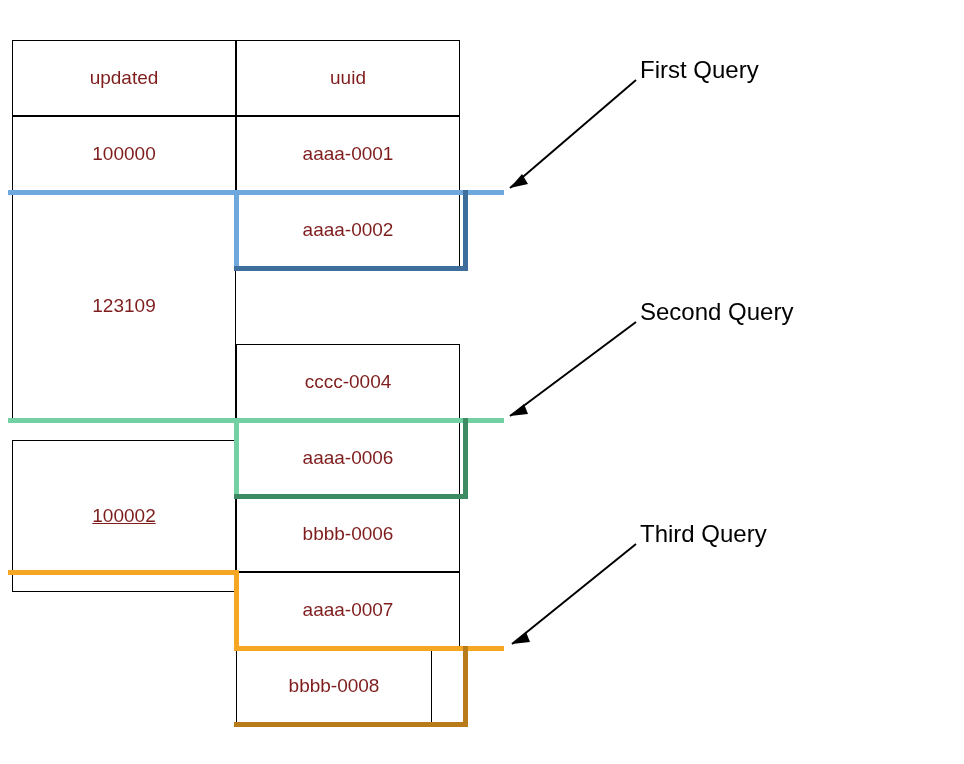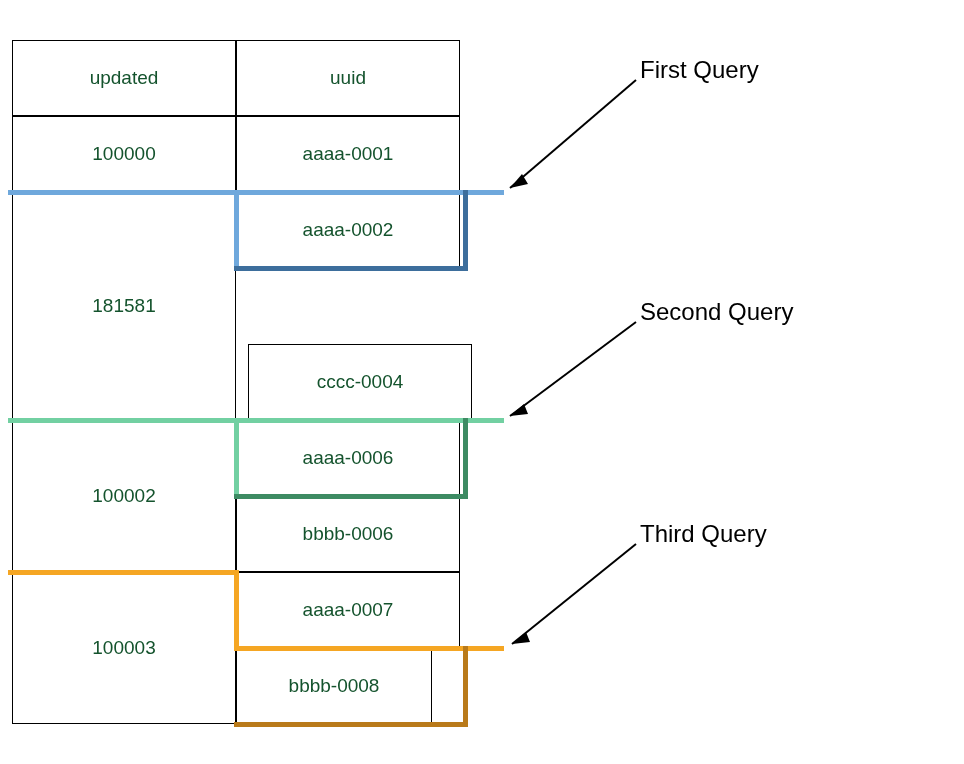--- a/index.html
+++ b/index.html
@@ -17,21 +17,21 @@
     height: 764px;
   }
   .cell {
     position: absolute;
     box-sizing: border-box;
     border: 1px solid #000;
     display: flex;
     align-items: center;
     justify-content: center;
     font-size: 19px;
-    color: #14532d;
+    color: #7f1d1d;
     background: #fff;
   }
   .hl {
     position: absolute;
     box-sizing: border-box;
     pointer-events: none;
   }
   .label {
     position: absolute;
     font-size: 24px;
@@ -42,29 +42,28 @@
 <body>
 
 <div class="canvas">
 
   <div class="cell" style="left:12px; top:40px; width:224px; height:76px;">updated</div>
   <div class="cell" style="left:236px; top:40px; width:224px; height:76px;">uuid</div>
 
   <div class="cell" style="left:12px; top:116px; width:224px; height:76px;">100000</div>
   <div class="cell" style="left:236px; top:116px; width:224px; height:76px;">aaaa-0001</div>
 
-  <div class="cell" style="left:12px; top:192px; width:224px; height:228px;">181581</div>
+  <div class="cell" style="left:12px; top:192px; width:224px; height:228px;">123109</div>
   <div class="cell" style="left:236px; top:192px; width:224px; height:76px;">aaaa-0002</div>
-  <div class="cell" style="left:248px; top:344px; width:224px; height:76px;">cccc-0004</div>
+  <div class="cell" style="left:236px; top:344px; width:224px; height:76px;">cccc-0004</div>
 
-  <div class="cell" style="left:12px; top:420px; width:224px; height:152px;">100002</div>
+  <div class="cell" style="left:12px; top:440px; width:224px; height:152px;text-decoration:underline;">100002</div>
   <div class="cell" style="left:236px; top:420px; width:224px; height:76px;">aaaa-0006</div>
   <div class="cell" style="left:236px; top:496px; width:224px; height:76px;text-align:right;">bbbb-0006</div>
 
-  <div class="cell" style="left:12px; top:572px; width:224px; height:152px;">100003</div>
   <div class="cell" style="left:236px; top:572px; width:224px; height:76px;">aaaa-0007</div>
   <div class="cell" style="left:236px; top:648px; width:196px; height:76px;">bbbb-0008</div>
 
   <div class="hl" style="left:8px; top:190px; width:496px; height:5px; background:#6FA8DC;"></div>
 
   <div class="hl" style="left:234px; top:190px; width:5px; height:80px; background:#6FA8DC;"></div>
 
   <div class="hl" style="left:234px; top:266px; width:234px; height:5px; background:#3D6E9C;"></div>
 
   <div class="hl" style="left:463px; top:190px; width:5px; height:81px; background:#3D6E9C;"></div>

